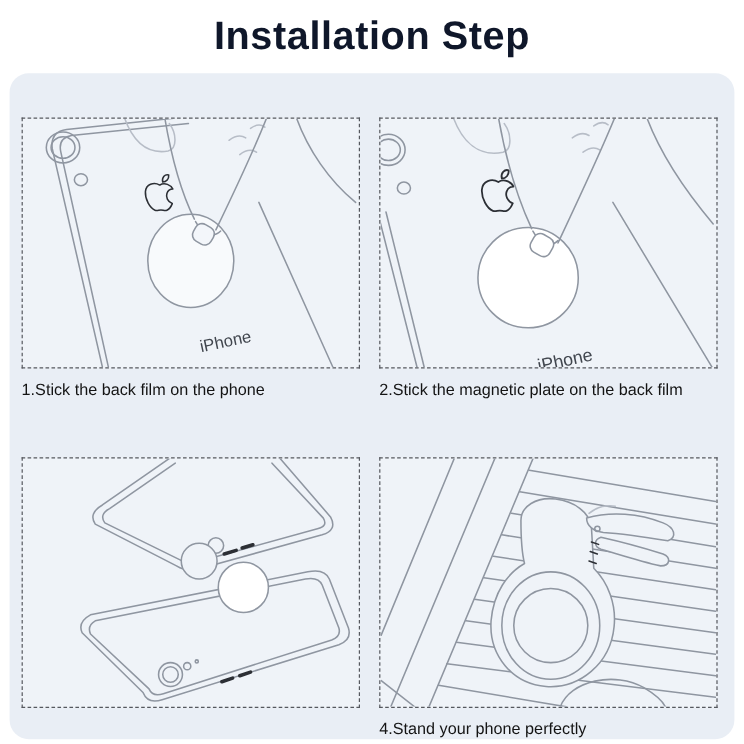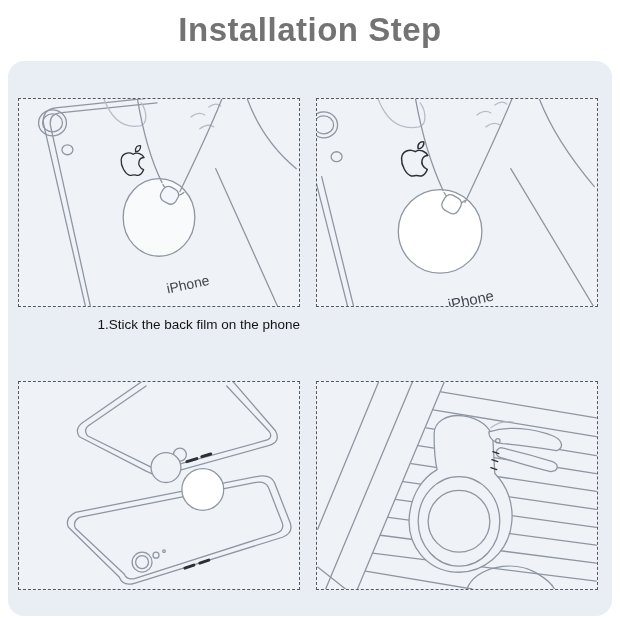--- a/index.html
+++ b/index.html
@@ -2,40 +2,40 @@
 <html><head>
 <meta charset="utf-8">
 <style>
   html,body{margin:0;padding:0;}
   body{
     width:620px;height:620px;overflow:hidden;background:#ffffff;
     font-family:"Liberation Sans", sans-serif;
   }
   .title{
     margin:0;padding:13px 0 0;text-align:center;
-    font-size:33px;line-height:34px;font-weight:bold;color:#737373;
+    font-size:33px;line-height:34px;font-weight:bold;color:#0f172a;
     letter-spacing:0.5px;
   }
   .card{
     margin:14px 8px 0;height:555px;box-sizing:border-box;
     background:#e9eef5;border-radius:16px;
     padding:37px 14px 0 10px;
   }
   .grid{
     display:grid;grid-template-columns:1fr 1fr;
     column-gap:16px;row-gap:48px;
   }
   .cell{display:flex;flex-direction:column;min-width:0;}
   .panel{
     height:207px;background:#eff3f8;border:1px dashed #55585e;
     overflow:hidden;position:relative;
   }
   .panel svg{display:block;width:100%;height:100%;}
   .cap{
-    margin:9px 0 0;text-align:right;font-size:13.5px;line-height:17px;
+    margin:9px 0 0;text-align:left;font-size:13.5px;line-height:17px;
     color:#141414;white-space:nowrap;
   }
   .art path,.art circle,.art ellipse,.art rect,.art line{
     fill:none;stroke:#8f96a1;stroke-width:1.3;
     stroke-linecap:round;stroke-linejoin:round;
   }
   .art .soft{stroke:#b7bdc7;}
   .art .dark{stroke:#2c2f35;}
   .art .thick{stroke:#2c2f35;stroke-width:3;}
   .art .bgfill{fill:#eff3f8;}
@@ -110,20 +110,21 @@
             <path class="soft" d="M 169,28 q 8,-6 14,-2"></path>
             <path class="soft" d="M 178,6 q 7,-5 12,-1"></path>
             <path d="M 98,-2 C 104,32 112,62 126,92"></path>
             <path d="M 148,104 C 164,70 182,32 196,-2"></path>
             <path d="M 127,94 C 133,105 142,108 148,102"></path>
             <rect x="-9.5" y="-8.5" width="18" height="17" rx="6" transform="translate(135,106) rotate(30)" class="whitefill"></rect>
             <path d="M 222,-2 C 234,30 256,62 278,88"></path>
           </g>
         </svg>
       </div>
+      <div class="cap">2.Stick the magnetic plate on the back film</div>
     </div>
 
     <div class="cell">
       <div class="panel">
         <svg class="art" viewBox="0 0 280 208">
           <g>
             <path d="M 125,-2 L 66,39 Q 54,46 60,55 L 128,90 Q 136,95 145,93 L 250,64 Q 263,60 257,49 L 213,-2"></path>
             <path d="M 127,4 L 72,42 Q 63,47 68,54 L 131,85 Q 137,89 144,87 L 246,59 Q 255,57 251,50 L 208,4"></path>
             <path class="thick" d="M 168,80 l 10,-3"></path>
             <path class="thick" d="M 183,75 l 9,-2.7"></path>
@@ -175,16 +176,17 @@
             <path class="bgfill" d="M 184,66 C 202,70 220,75 236,80 C 243,83 242,90 234,90 C 216,86 198,80 184,76 C 178,74 178,68 184,66 Z"></path>
             <circle cx="181" cy="59" r="2.2"></circle>
             <path class="soft" d="M 174,46 C 180,41 188,39 196,40"></path>
             <path class="dark" stroke-width="2" d="M 176,70 l 6,2"></path>
             <path class="dark" stroke-width="2" d="M 175,78 l 6,2"></path>
             <path class="dark" stroke-width="2" d="M 174,86 l 6,2"></path>
           </g>
           <path d="M 150,208 C 158,186 196,178 220,192 C 230,198 236,204 238,208"></path>
         </svg>
       </div>
+      <div class="cap">4.Stand your phone perfectly</div>
     </div>
 
   </div>
 </div>
 
 </body></html>

